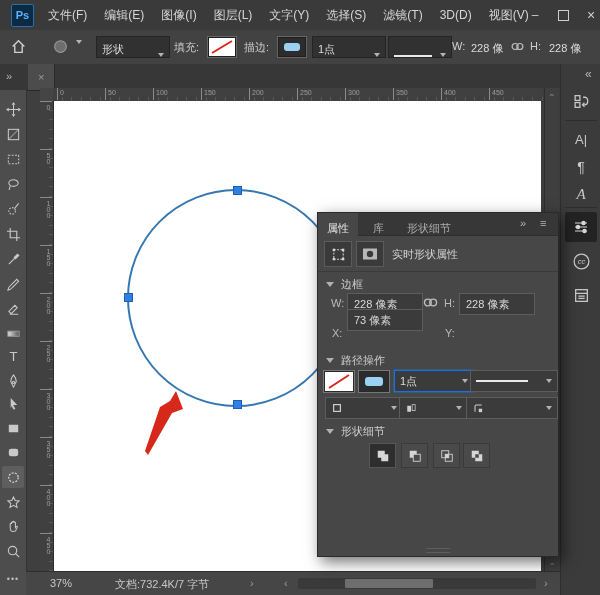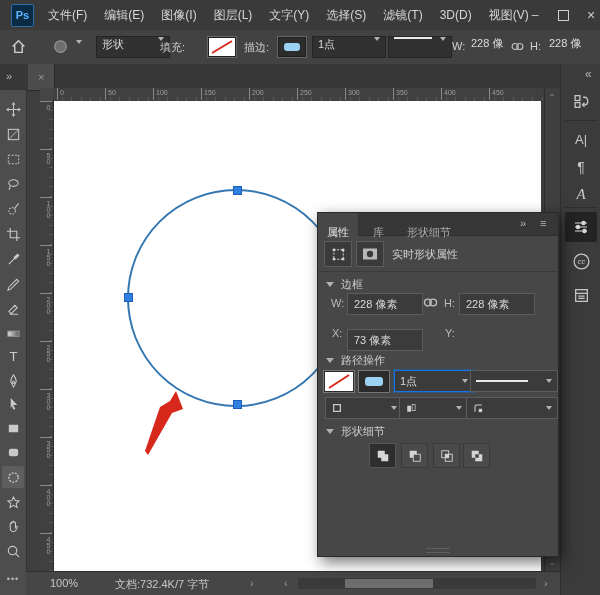--- a/index.html
+++ b/index.html
@@ -14,21 +14,21 @@
           border-radius:2px;color:#5cb3ff;font-size:11px;font-weight:bold;display:flex;
           align-items:center;justify-content:center;}
   .menuitem{margin-right:17px;color:#d6d6d6;font-size:12px;cursor:default;}
   .winctl{position:absolute;top:7px;width:16px;height:16px;color:#cfcfcf;font-size:12px;
           display:flex;align-items:center;justify-content:center;}
   .maxbox{width:9px;height:9px;border:1px solid #cfcfcf;}
   
   .optionsbar{position:absolute;left:0;top:30px;width:600px;height:34px;background:#424242;
               border-bottom:1px solid #2a2a2a;}
   .combo{position:absolute;top:6px;height:20px;background:#313131;border:1px solid #242424;
-         display:flex;align-items:flex-start;padding:0 5px;gap:6px;font-size:11px;color:#dcdcdc;}
+         display:flex;align-items:flex-end;padding:0 5px;gap:6px;font-size:11px;color:#dcdcdc;}
   .tri{width:0;height:0;border-left:3px solid transparent;border-right:3px solid transparent;
        border-top:4px solid #b3b3b3;}
   .optlabel{position:absolute;top:10px;font-size:11px;color:#cfcfcf;}
   .swatch-fill{position:absolute;top:7px;width:26px;height:18px;background:#fff;border:1px solid #1f1f1f;
                outline:1px solid #666;}
   .swatch-stroke{position:absolute;top:7px;width:26px;height:18px;background:#2c2c2c;border:1px solid #1f1f1f;
                  outline:1px solid #666;display:flex;align-items:center;justify-content:center;}
   .stroke-pill{width:16px;height:8px;border-radius:3px;background:#9bd1f2;}
   .linepreview{width:38px;height:2px;background:#e9e9e9;}
   
@@ -66,21 +66,21 @@
                 border-radius:50%;}
   .anchor{position:absolute;width:7px;height:7px;background:#2f80e0;border:1px solid #1c5fb8;}
   .vscroll{position:absolute;left:504px;top:0;width:14px;height:483px;background:#3f3f3f;
            border-left:1px solid #2e2e2e;}
   .scrollarrow{color:#9a9a9a;font-size:9px;text-align:center;width:100%;position:absolute;}
   
   .panel{position:absolute;left:317px;top:212px;width:240px;height:343px;background:#474747;
          border:1px solid #2a2a2a;box-shadow:4px 5px 14px rgba(0,0,0,.55);z-index:20;font-size:11px;}
   .panelhdr{position:absolute;left:0;top:0;width:100%;height:22px;background:#373737;
             border-bottom:1px solid #2e2e2e;}
-  .ptab{position:absolute;top:0;height:22px;display:flex;padding:12px 9px;
+  .ptab{position:absolute;top:0;height:22px;display:flex;align-items:center;padding:4px 9px;
         color:#ababab;}
   .ptab.active{background:#474747;color:#e6e6e6;}
   .pfield{position:absolute;height:20px;background:#3b3b3b;border:1px solid #5c5c5c;
           display:flex;align-items:center;padding:0 6px;color:#d9d9d9;font-size:11px;}
   .plabel{position:absolute;color:#b9b9b9;font-size:11px;}
   .sechdr{position:absolute;display:flex;align-items:center;gap:7px;color:#cfcfcf;font-size:11px;}
   .tri-open{width:0;height:0;border-left:4px solid transparent;border-right:4px solid transparent;
             border-top:5px solid #b0b0b0;}
   .pcombo{position:absolute;height:20px;background:#3b3b3b;border:1px solid #5c5c5c;display:flex;
           align-items:center;justify-content:space-between;padding:0 5px;font-size:11px;color:#dcdcdc;}
@@ -131,21 +131,21 @@
     <span class="abs" style="left:52px;top:8px;">
       <svg width="17" height="17" viewBox="0 0 16 16">
           <circle cx="8" cy="8" r="5.5" fill="#6e6e6e" stroke="#9a9a9a"></circle>
         </svg>
     </span>
     <span class="abs" style="left:76px;top:14px;"><span class="tri"></span></span>
     <div class="combo" style="left:96px;width:62px;justify-content:space-between;">
       <span>形状</span>
         <span class="tri"></span>
     </div>
-    <span class="optlabel" style="left:160px;">填充:</span>
+    <span class="optlabel" style="left:174px;">填充:</span>
     <span class="swatch-fill" style="left:208px;">
       <svg width="26" height="18" viewBox="0 0 26 18">
           <line x1="3" y1="15" x2="23" y2="3" stroke="#d7281c" stroke-width="2"></line>
         </svg>
     </span>
     <span class="optlabel" style="left:244px;">描边:</span>
     <span class="swatch-stroke" style="left:278px;">
         <span class="stroke-pill"></span>
       </span>
     <div class="combo" style="left:312px;width:62px;justify-content:space-between;">
@@ -383,21 +383,21 @@
       <svg width="17" height="15" viewBox="0 0 16 13" fill="none" stroke="#bdbdbd" stroke-width="1.3">
           <circle cx="5.5" cy="6.5" r="3.2"></circle>
           <circle cx="10.5" cy="6.5" r="3.2"></circle>
         </svg>
     </span>
     <span class="plabel" style="left:126px;top:84px;">H:</span>
     <div class="pfield" style="left:141px;top:80px;width:62px;">
         <span>228 像素</span>
       </div>
     <span class="plabel" style="left:14px;top:114px;">X:</span>
-    <div class="pfield" style="left:29px;top:116px;width:62px;">
+    <div class="pfield" style="left:29px;top:96px;width:62px;">
         <span>73 像素</span>
       </div>
     <span class="plabel" style="left:127px;top:114px;">Y:</span>
 
     <div class="sechdr" style="left:8px;top:140px;">
       <span class="tri-open"></span>
       <span>路径操作</span>
     </div>
     <span class="abs" style="left:6px;top:158px;width:28px;height:19px;background:#fff;border:1px solid #2a2a2a;outline:1px solid #777;">
       <svg width="28" height="19" viewBox="0 0 28 19">
@@ -503,21 +503,21 @@
     </div>
     <div class="dockicon" style="top:218px;">
       <svg width="17" height="17" viewBox="0 0 16 16" stroke="#c9c9c9" fill="none" stroke-width="1.2">
           <rect x="2.5" y="2.5" width="11" height="11"></rect>
           <path d="M2.5 6h11M5 8.5h6M5 10.8h6"></path>
         </svg>
     </div>
   </div>
 
   <div class="statusbar">
-    <span class="abs" style="left:24px;top:5px;">100%</span>
+    <span class="abs" style="left:24px;top:5px;">37%</span>
     <span class="abs" style="left:89px;top:5px;">文档:732.4K/7 字节</span>
     <span class="abs" style="left:224px;top:5px;color:#9a9a9a;">›</span>
     <span class="abs" style="left:258px;top:5px;color:#9a9a9a;">‹</span>
     <div class="abs" style="left:272px;top:6px;width:238px;height:11px;background:#3a3a3a;border-radius:2px;">
       <div class="hthumb" style="left:47px;top:1px;width:88px;height:9px;"></div>
     </div>
     <span class="abs" style="left:518px;top:5px;color:#9a9a9a;">›</span>
   </div>
 
 </div>

